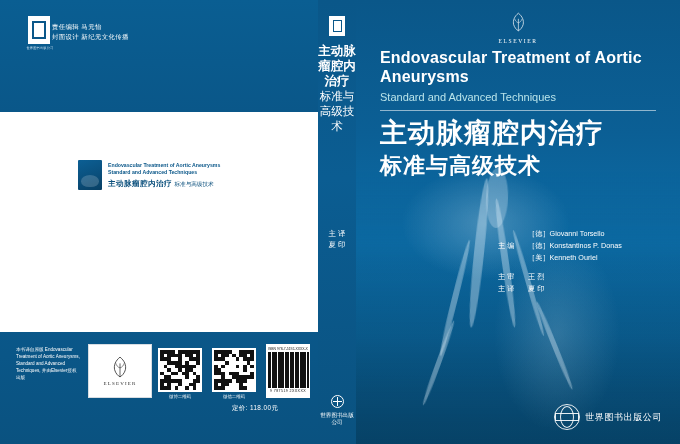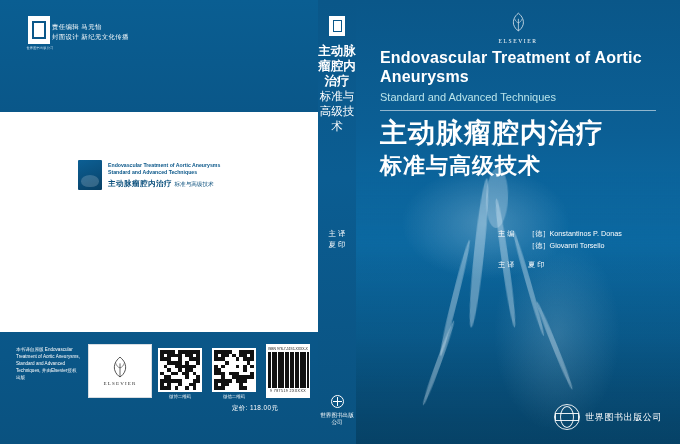--- a/index.html
+++ b/index.html
@@ -789,28 +789,36 @@
     </div>
 
     <div class="front-title-en">Endovascular Treatment of Aortic Aneurysms</div>
     <div class="front-subtitle-en">Standard and Advanced Techniques</div>
     <div class="front-rule"></div>
     <div class="front-title-cn">主动脉瘤腔内治疗</div>
     <div class="front-subtitle-cn">标准与高级技术</div>
 
     <div class="credits" id="front-credits">
         <div class="credit-line">
+          <span class="credit-role"></span>
+          <span>［德］Giovanni Torsello</span>
+        </div>
+        <div class="credit-line">
           <span class="credit-role">主 编</span>
           <span>［德］Konstantinos P. Donas</span>
         </div>
         <div class="credit-line">
           <span class="credit-role"></span>
-          <span>［德］Giovanni Torsello</span>
+          <span>［美］Kenneth Ouriel</span>
         </div>
         <div class="credit-gap"></div>
+        <div class="credit-line">
+          <span class="credit-role">主 审</span>
+          <span>王 烈</span>
+        </div>
         <div class="credit-line">
           <span class="credit-role">主 译</span>
           <span>夏 印</span>
         </div>
         <div class="credit-gap"></div>
       </div>
 
     <div class="front-pub">
       <div class="front-pub-mark">
         <i style="left:0; top:0; width:26px; height:26px;"></i>

